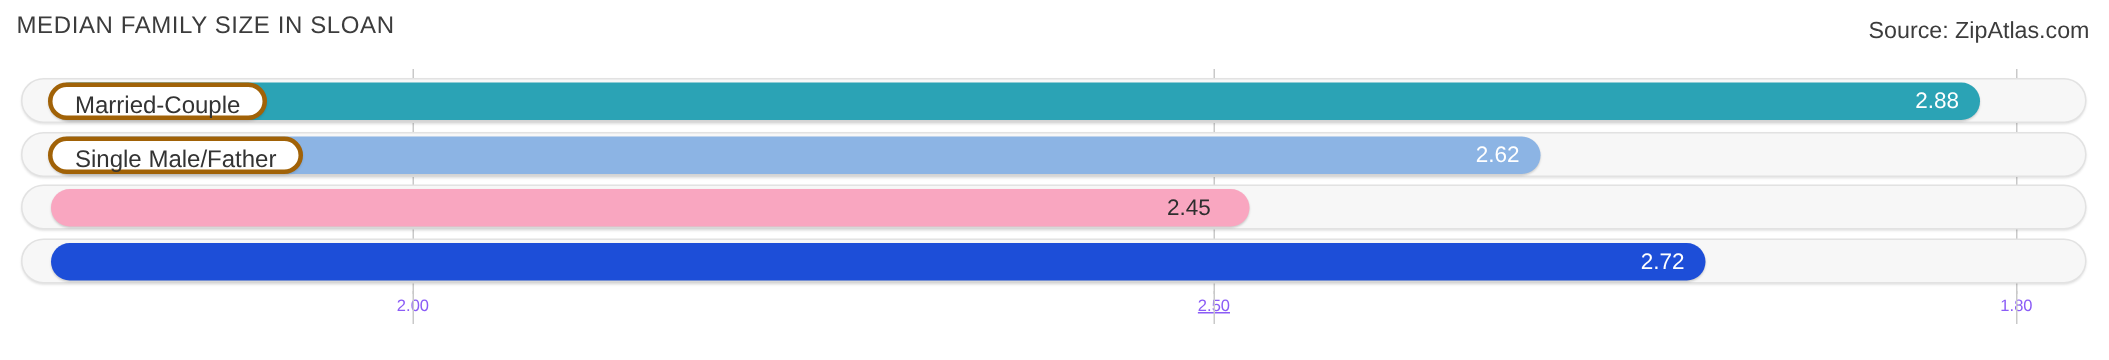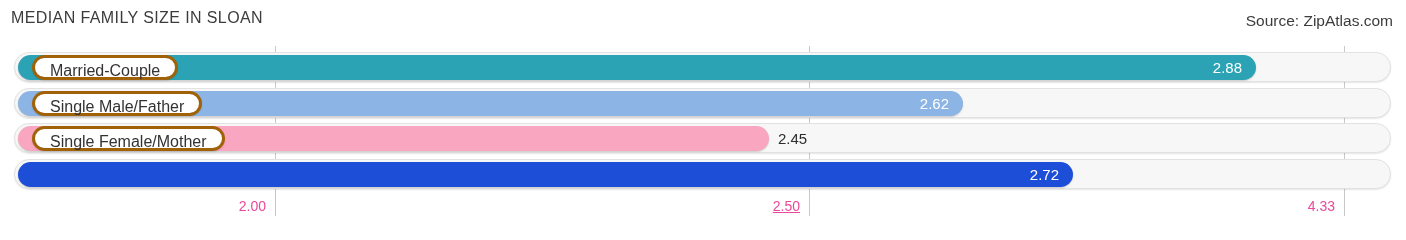--- a/index.html
+++ b/index.html
@@ -66,25 +66,26 @@
     width: 100%;
     height: 30px;
     background: #f7f7f7;
     border: 1px solid #e2e2e2;
     border-radius: 15px;
     box-sizing: border-box;
     box-shadow: 0 1px 1.5px rgba(0,0,0,0.10);
   }
   .bar {
     position: absolute;
-    left: 4px;
+    left: 20px;
     top: 3px;
     height: 25px;
     border-radius: 13px;
     box-shadow: 0 1px 1.5px rgba(0,0,0,0.18);
+    padding-left: 48px;
   }
   .bar-value-in {
     position: absolute;
     right: 14px;
     top: 0;
     line-height: 25px;
     font-size: 15px;
     color: #ffffff;
     white-space: nowrap;
   }
@@ -117,25 +118,26 @@
   #axis {
     position: absolute;
     left: 0;
     top: 198px;
     width: 1406px;
     height: 25px;
   }
   .tick-label {
     position: absolute;
     top: 0;
-    font-size: 14px;
-    color: #ec4899;
+    font-size: 11px;
+    color: #8b5cf6;
     transform: translateX(-100%);
     padding-right: 9px;
     white-space: nowrap;
+    margin-left: 20px;
   }
 </style>
 </head>
 <body>
 
 <div id="chart-title">MEDIAN FAMILY SIZE IN SLOAN</div>
 <div id="chart-source">Source: ZipAtlas.com</div>
 
 <div id="plot">
   <div id="gridlines">
@@ -155,31 +157,30 @@
         <div class="track"></div>
         <div class="bar" style="width: 945px; background: rgb(140, 180, 228);">
           <span class="bar-value-in">2.62</span>
         </div>
         <div class="pill">Single Male/Father</div>
       </div>
       <div class="row" style="top: 77px;">
         <div class="track"></div>
         <div class="bar" style="width: 751px; background: rgb(249, 166, 192);"></div>
         <span class="bar-value-out" style="left: 764px;">2.45</span>
-        <div class="pill">Single Female/Mother</div>
       </div>
       <div class="row" style="top: 113px;">
         <div class="track"></div>
         <div class="bar" style="width: 1055px; background: #1d4ed8;">
           <span class="bar-value-in">2.72</span>
         </div>
       </div>
     </div>
 </div>
 
 <div id="axis">
     <div class="tick-label" style="left: 275px;">2.00</div>
     <div class="gridline" style="left: 275px; top: -4px; height: 22px;"></div>
     <div class="tick-label" style="left: 809px; text-decoration: underline;">2.50</div>
     <div class="gridline" style="left: 809px; top: -4px; height: 22px;"></div>
-    <div class="tick-label" style="left: 1344px;">4.33</div>
+    <div class="tick-label" style="left: 1344px;">1.80</div>
     <div class="gridline" style="left: 1344px; top: -4px; height: 22px;"></div>
   </div>
 
 </body></html>

